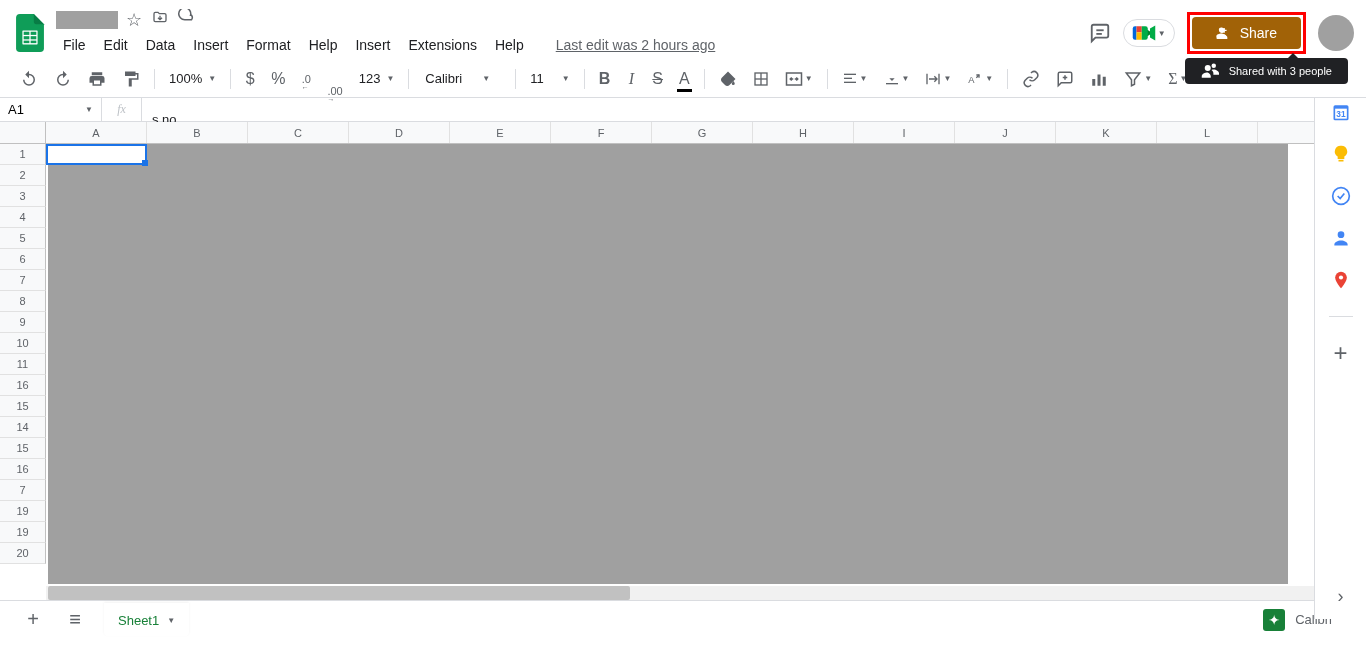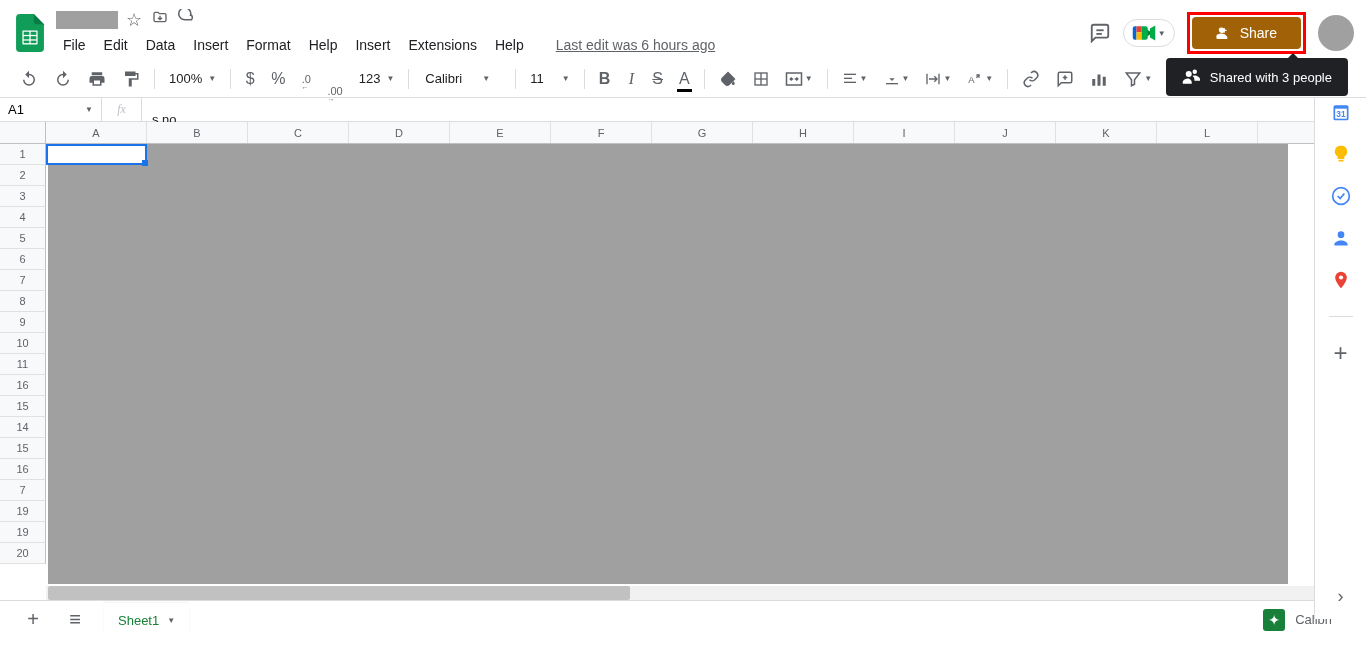--- a/index.html
+++ b/index.html
@@ -15,21 +15,21 @@
 .title-icons span { cursor: pointer; font-size: 18px; }
 .menubar { display: flex; gap: 4px; font-size: 14px; color: #202124; margin-top: 2px; align-items: center; }
 .menubar span { padding: 4px 7px; cursor: pointer; border-radius: 4px; }
 .last-edit { color: #5f6368; text-decoration: underline; margin-left: 14px; cursor: pointer; font-size: 14px; }
 .header-right { margin-left: auto; display: flex; align-items: center; gap: 12px; }
 .comments-icon { color: #5f6368; cursor: pointer; }
 .meet-btn { display: flex; align-items: center; gap: 2px; border: 1px solid #dadce0; border-radius: 20px; padding: 4px 8px; cursor: pointer; }
 .meet-logo { width: 24px; height: 18px; }
 .share-wrapper { position: relative; border: 3px solid #ff0000; padding: 2px; }
 .share-btn { background: #a16207; color: #fff; border-radius: 4px; padding: 8px 24px; display: flex; align-items: center; gap: 8px; font-size: 14px; font-weight: 500; cursor: pointer; }
-.tooltip { position: absolute; top: 52px; right: -4px; background: #202124; color: #fff; padding: 10px 16px; border-radius: 4px; font-size: 13px; white-space: nowrap; display: flex; align-items: center; gap: 10px; z-index: 100; }
+.tooltip { position: absolute; top: 52px; right: -4px; background: #202124; color: #fff; padding: 4px 16px; border-radius: 4px; font-size: 11px; white-space: nowrap; display: flex; align-items: center; gap: 10px; z-index: 100; }
 .tooltip::before { content: ''; position: absolute; top: -5px; right: 50px; border-left: 5px solid transparent; border-right: 5px solid transparent; border-bottom: 5px solid #202124; }
 .avatar { width: 36px; height: 36px; border-radius: 50%; background: #a0a0a0; cursor: pointer; }
 
 
 .toolbar { display: flex; align-items: center; padding: 4px 14px; gap: 4px; border-bottom: 1px solid #dadce0; height: 38px; }
 .tb-btn { padding: 4px 6px; color: #5f6368; cursor: pointer; border-radius: 2px; display: flex; align-items: center; justify-content: center; min-width: 22px; height: 26px; }
 .tb-sep { width: 1px; height: 20px; background: #dadce0; margin: 0 4px; }
 .tb-zoom { display: flex; align-items: center; gap: 6px; padding: 2px 6px; font-size: 13px; color: #202124; cursor: pointer; }
 .tb-font { display: flex; align-items: center; gap: 20px; padding: 2px 8px; font-size: 13px; color: #202124; cursor: pointer; min-width: 90px; }
 .tb-size { display: flex; align-items: center; gap: 18px; padding: 2px 6px; font-size: 13px; color: #202124; cursor: pointer; }
@@ -117,21 +117,21 @@
     <div class="menubar">
       <span>File</span>
       <span>Edit</span>
       <span>Data</span>
       <span>Insert</span>
       <span>Format</span>
       <span>Help</span>
       <span>Insert</span>
       <span>Extensions</span>
       <span>Help</span>
-      <span class="last-edit">Last edit was 6 hours ago</span>
+      <span class="last-edit">Last edit was 2 hours ago</span>
     </div>
   </div>
   <div class="header-right">
     <span class="comments-icon">
         <svg width="22" height="22" viewBox="0 0 24 24" fill="none" stroke="#5f6368" stroke-width="2">
           <path d="M21 15a2 2 0 0 1-2 2H7l-4 4V5a2 2 0 0 1 2-2h14a2 2 0 0 1 2 2z"></path>
           <line x1="8" y1="9" x2="16" y2="9"></line>
           <line x1="8" y1="13" x2="14" y2="13"></line>
         </svg>
       </span>

